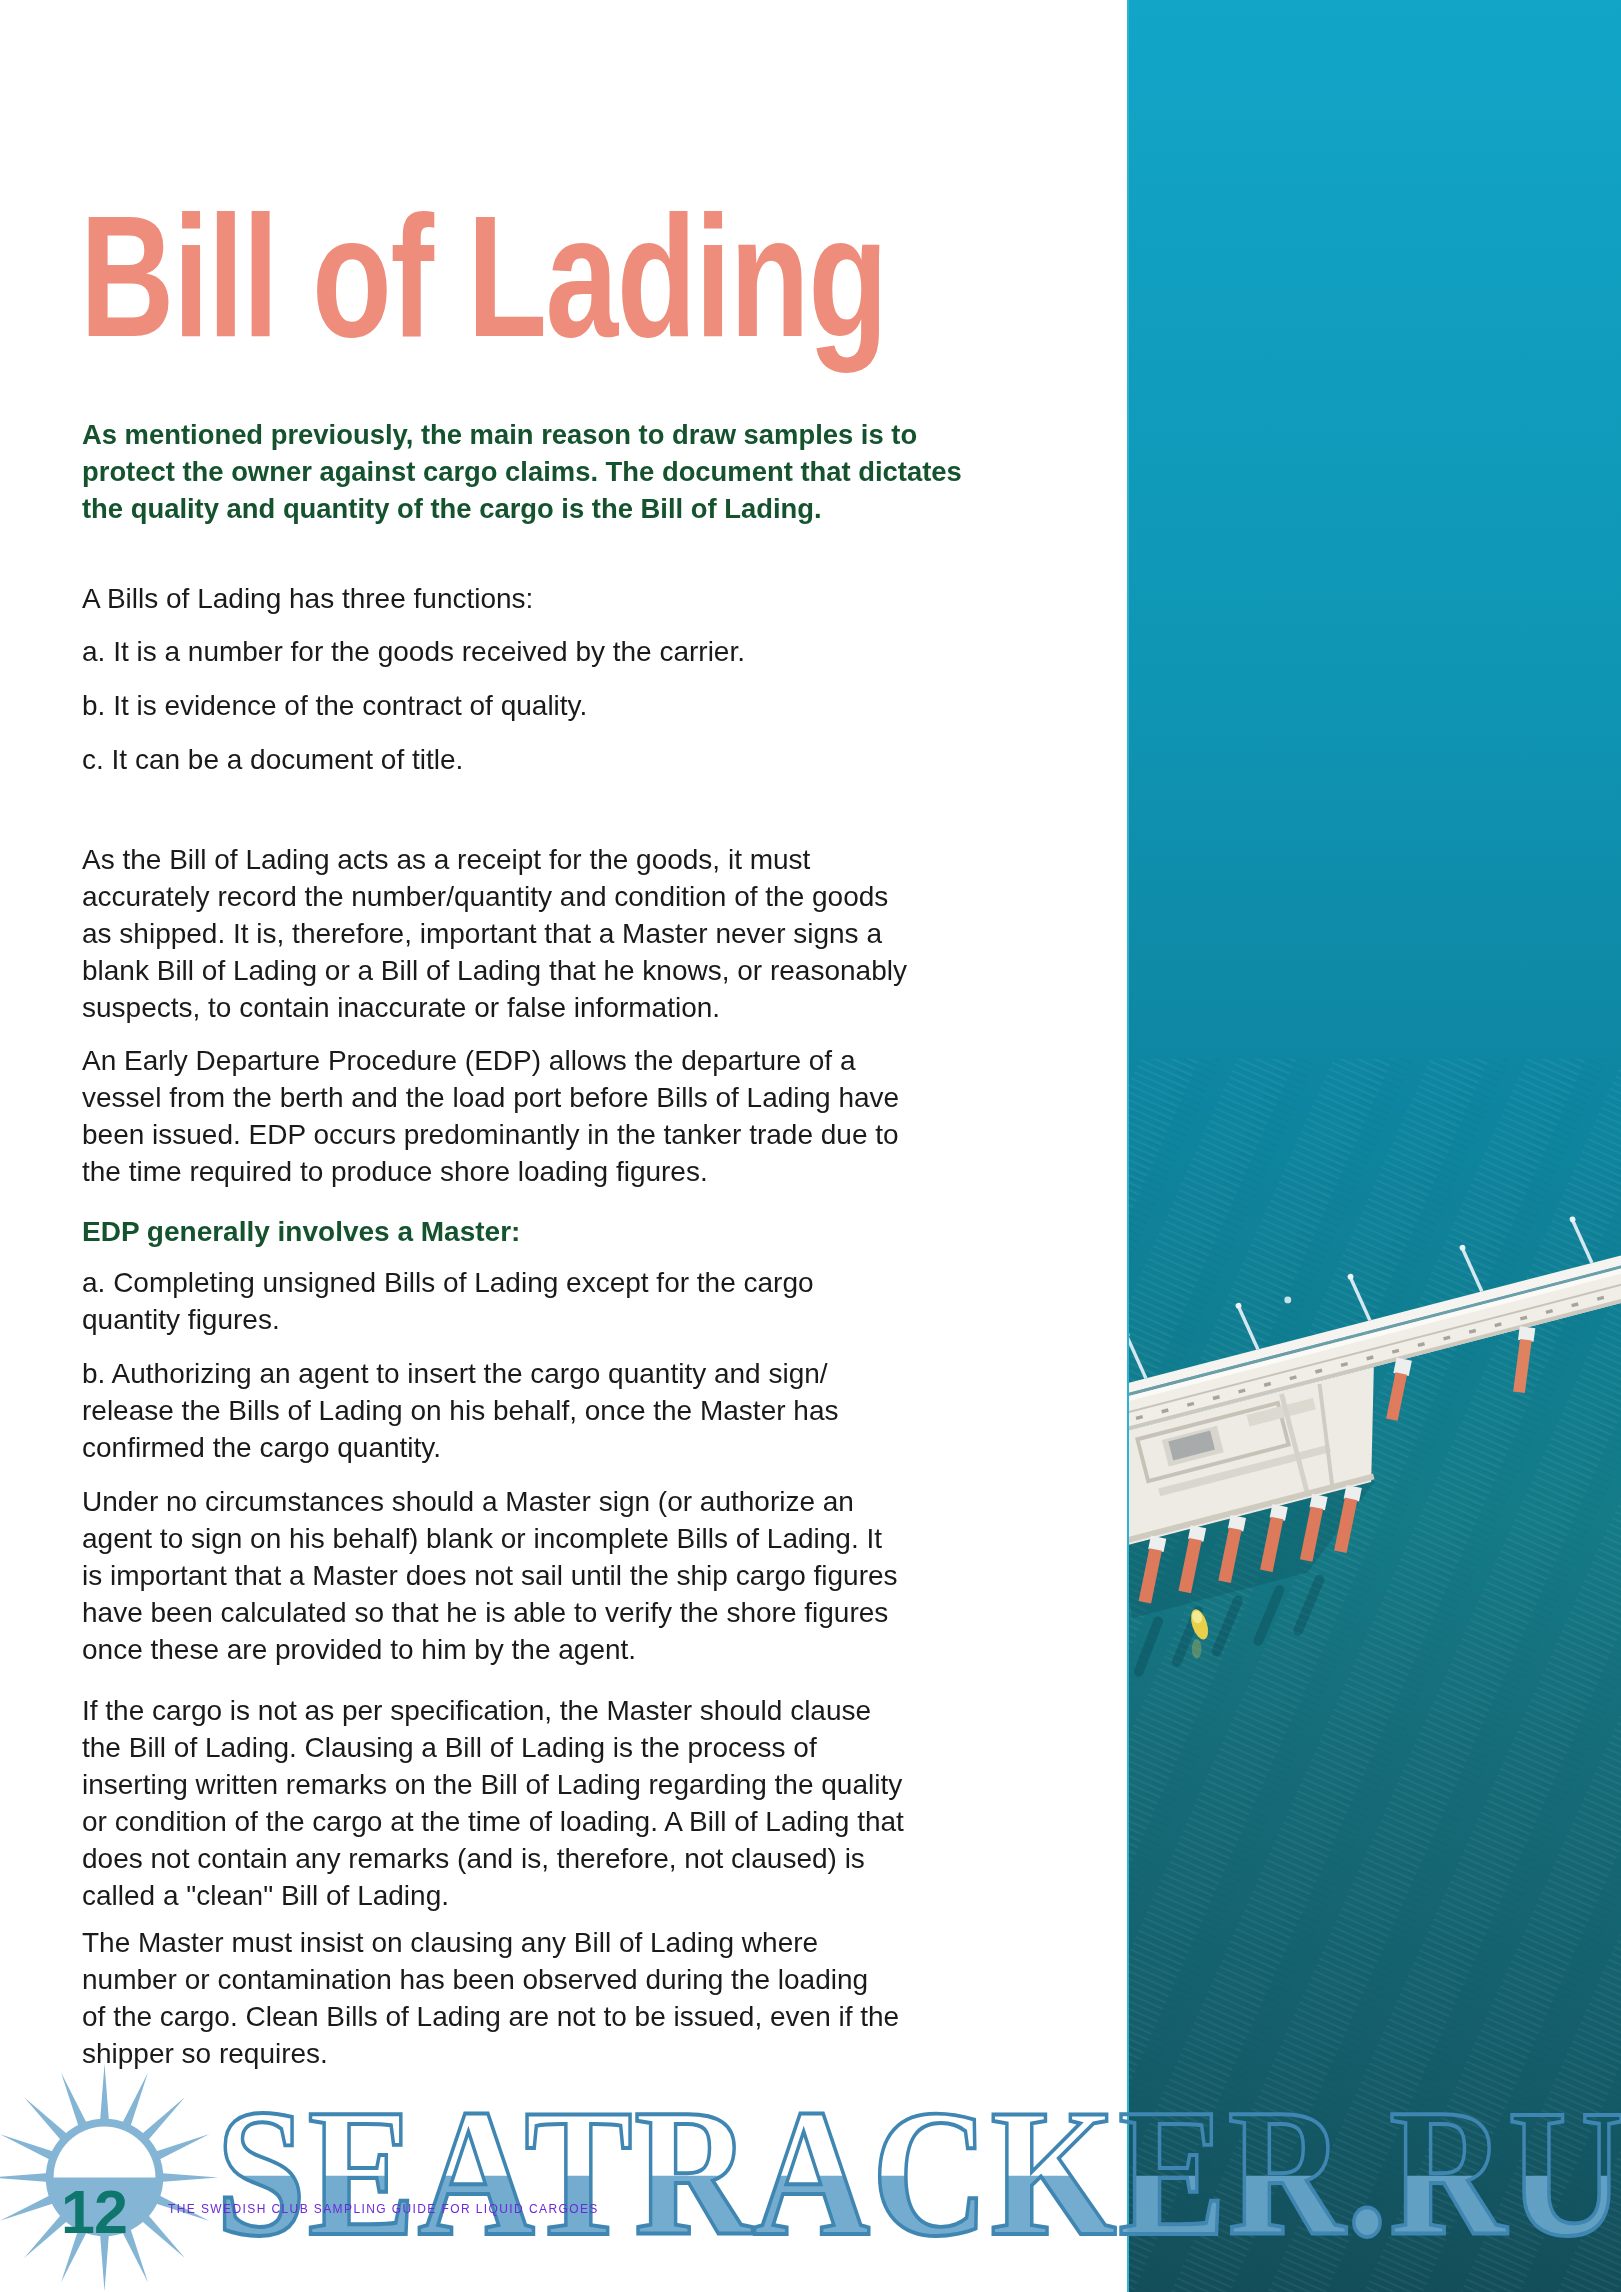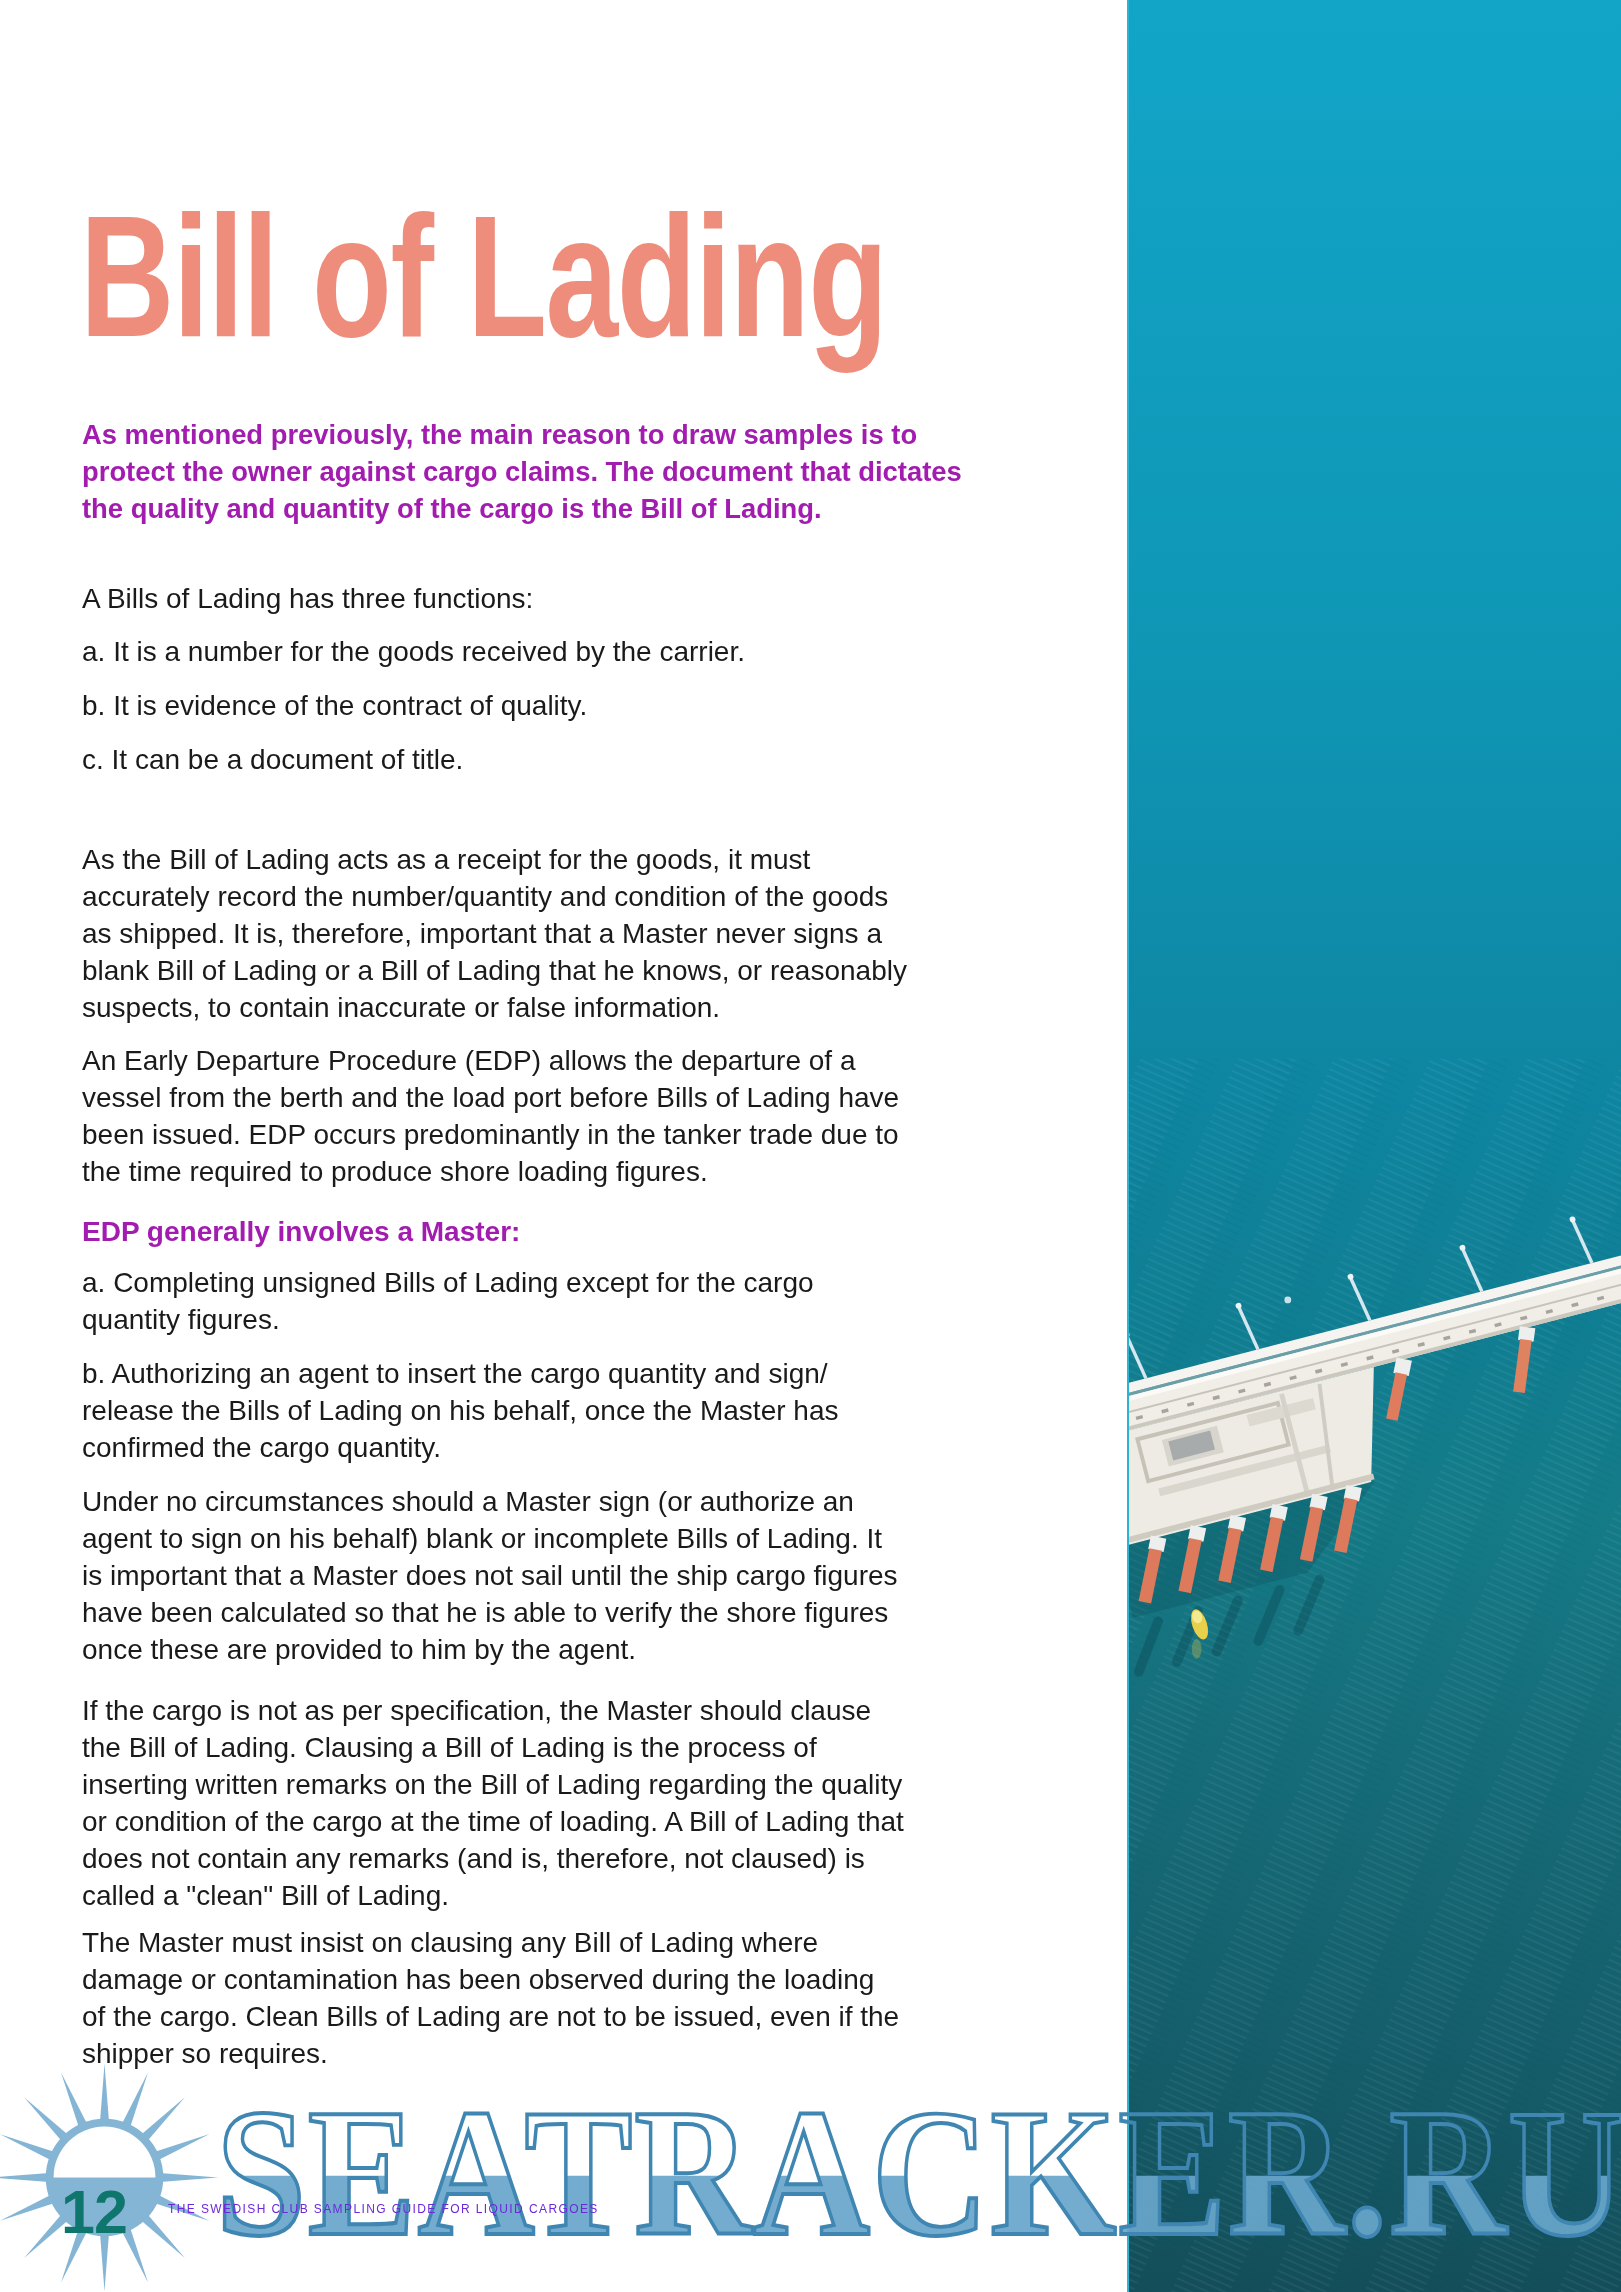--- a/index.html
+++ b/index.html
@@ -12,21 +12,21 @@
   
   .title{
     position:absolute;left:80px;top:188px;line-height:176px;font-size:172px;font-weight:bold;
     color:#ef8d7c;letter-spacing:-2px;white-space:nowrap;
     transform:scaleX(.76);transform-origin:left top;z-index:2;
   }
   .tb{
     position:absolute;left:82px;width:1088px;white-space:pre-line;
     font-size:28px;line-height:37px;color:#1a1a1a;z-index:2;
   }
-  .tb.bold{font-weight:bold;color:#a21caf;font-size:27.4px}
+  .tb.bold{font-weight:bold;color:#14532d;font-size:27.4px}
   
   .sun{position:absolute;left:-17.6px;top:2056px;z-index:4}
   .pnum{position:absolute;left:61px;top:2182px;font-size:61px;font-weight:bold;color:#0f766e;letter-spacing:-1px;z-index:6;line-height:1}
   .ftext{position:absolute;left:168px;top:2202px;font-size:12px;letter-spacing:1.4px;color:#6d28d9;z-index:6;white-space:nowrap}
   
   .wm{
     position:absolute;left:216px;top:2094px;height:157px;line-height:157px;z-index:5;
     font-family:"Liberation Serif",serif;font-weight:bold;font-size:182px;letter-spacing:2px;
     white-space:nowrap;transform:scaleX(.89);transform-origin:left top;pointer-events:none;
   }
@@ -183,21 +183,21 @@
 is important that a Master does not sail until the ship cargo figures
 have been calculated so that he is able to verify the shore figures
 once these are provided to him by the agent.</div>
 <div class="tb" style="top:1692px">If the cargo is not as per specification, the Master should clause
 the Bill of Lading. Clausing a Bill of Lading is the process of
 inserting written remarks on the Bill of Lading regarding the quality
 or condition of the cargo at the time of loading. A Bill of Lading that
 does not contain any remarks (and is, therefore, not claused) is
 called a "clean" Bill of Lading.</div>
 <div class="tb" style="top:1924px">The Master must insist on clausing any Bill of Lading where
-damage or contamination has been observed during the loading
+number or contamination has been observed during the loading
 of the cargo. Clean Bills of Lading are not to be issued, even if the
 shipper so requires.</div>
 
 <div class="wm">
   <span class="fill">SEATRACKER.RU</span>
   <span class="outline">SEATRACKER.RU</span>
 </div>
 
 <svg class="sun" width="245" height="245" viewBox="0 0 250 250" aria-hidden="true">
   <g fill="#85b5d5">

